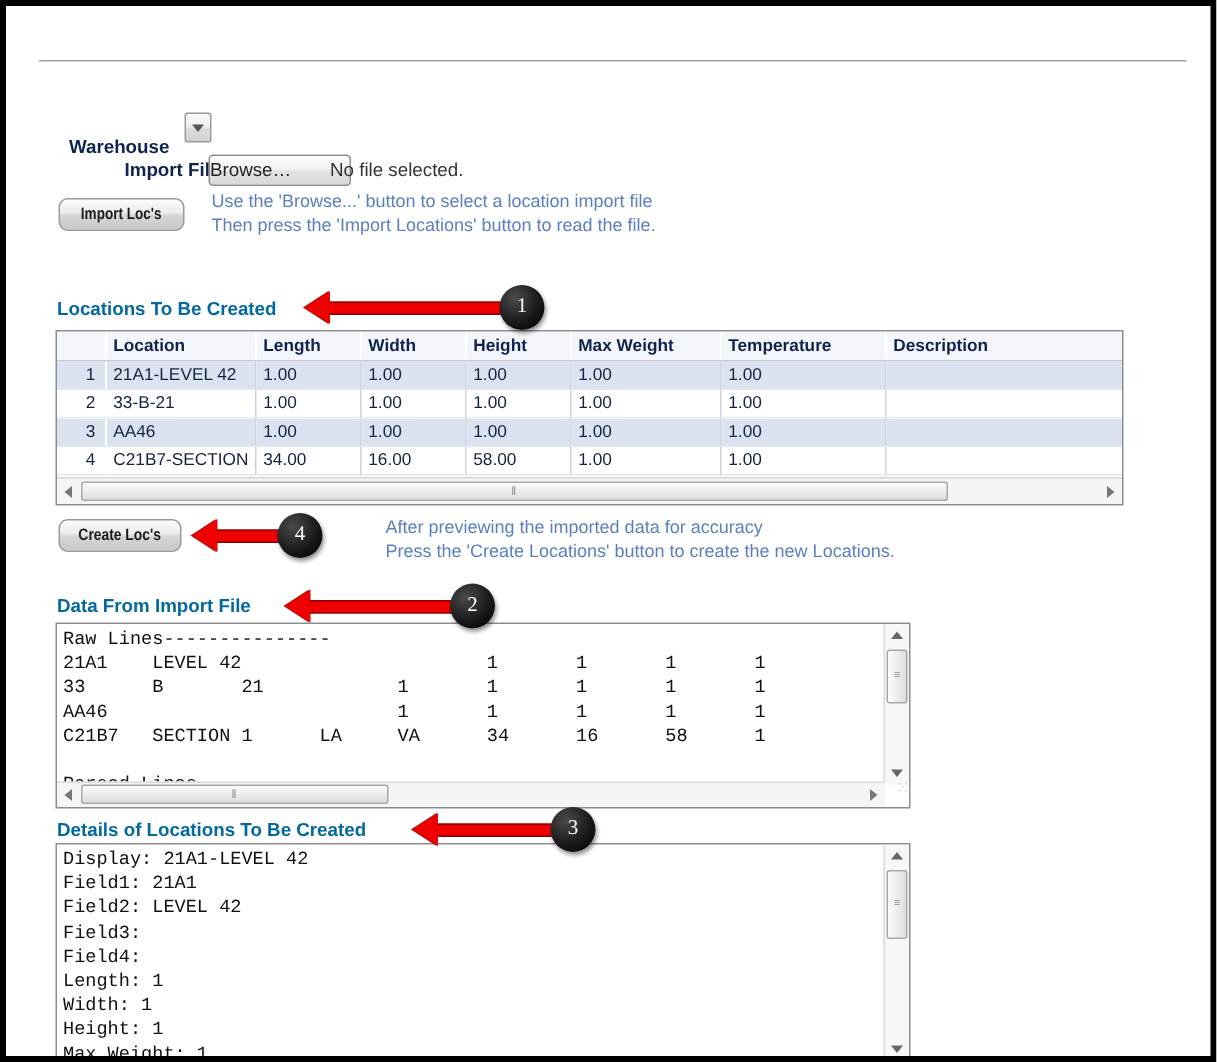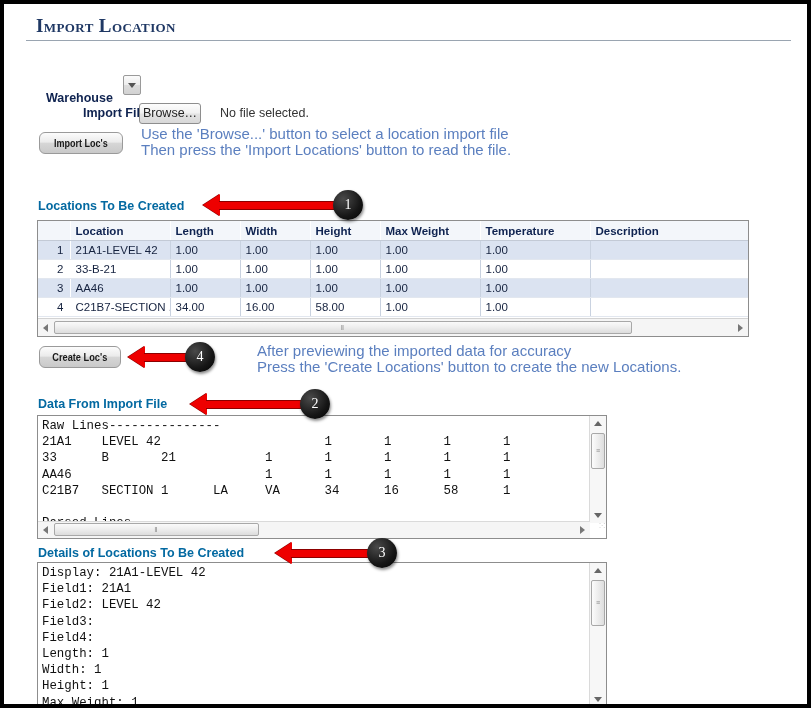--- a/index.html
+++ b/index.html
@@ -93,29 +93,28 @@
     width: 0; height: 0;
     border-left: 4px solid transparent;
     border-right: 4px solid transparent;
     border-top: 5px solid #545454;
   }
 
   .browse-btn {
     position: absolute;
     left: 135px;
     top: 99px;
-    width: 62px;
+    width: 95px;
     height: 21px;
     box-sizing: border-box;
     border: 1px solid #8e8e8e;
     border-radius: 3px;
     background: linear-gradient(to bottom, #fdfdfd 0%, #f1f1f1 46%, #e3e3e3 54%, #d8d8d8 100%);
     font-size: 12.5px;
     color: #222222;
-    text-align: center;
     line-height: 19px;
     white-space: nowrap;
   }
   .nofile {
     position: absolute;
     left: 216px;
     top: 102px;
     font-size: 12.5px;
     color: #333333;
     white-space: nowrap;
@@ -138,21 +137,21 @@
   .import-btn span {
     font-size: 11px;
     font-weight: bold;
     color: #1a1a1a;
     transform: scaleX(0.82);
     white-space: nowrap;
   }
 
   .hint {
     position: absolute;
-    font-size: 15px;
+    font-size: 12px;
     color: #5b7fbf;
     line-height: 16px;
     white-space: pre;
   }
   #hint-import { left: 137px; top: 122px; }
   #hint-create { left: 253px; top: 339px; }
 
   
   .section-head {
     position: absolute;
@@ -401,21 +400,20 @@
     border-right: 17px solid #ee0000;
     filter: drop-shadow(-1px 0 0 #8c0000);
     z-index: 2;
   }
 </style>
 </head>
 <body>
 
 <div id="page">
 
-  <div class="page-title">Import Location</div>
   <div class="title-rule"></div>
 
   <div class="form-label" id="lbl-warehouse">Warehouse</div>
   <div class="select-wrap">
     <div class="select-arrow">
         <span class="caret"></span>
       </div>
   </div>
 
   <div class="form-label" id="lbl-importfile">Import File</div>

